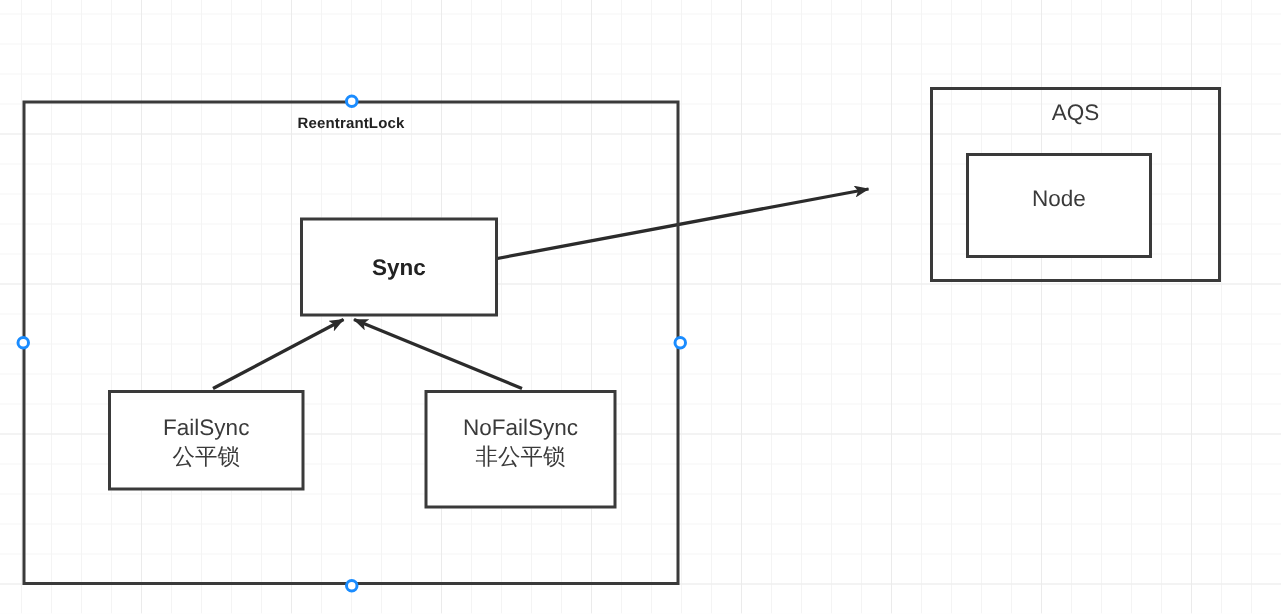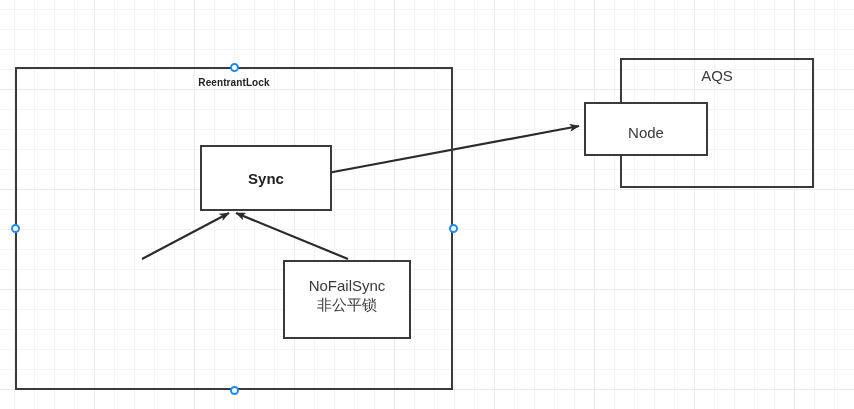--- a/index.html
+++ b/index.html
@@ -116,24 +116,24 @@
     height: 130px;
     margin-left: 39px;
   }
   #aqs-label {
     top: 6px;
     font-size: 15px;
   }
 
   
   #node-box {
-    left: 584px;
+    left: 644px;
     top: 102px;
     width: 124px;
-    height: 54px;
+    height: 70px;
   }
   #node-label {
     top: 19px;
     font-size: 15px;
   }
 
   
   .handle {
     position: absolute;
     width: 9px;
@@ -168,20 +168,24 @@
   </svg>
 
   <div class="node-box transparent-bg" id="reentrantlock-box">
     <div class="node-label" id="reentrantlock-label">ReentrantLock</div>
   </div>
 
   <div class="node-box" id="sync-box">
     <div class="node-label" id="sync-label">Sync</div>
   </div>
 
+  <div class="node-box" id="failsync-box">
+    <div class="node-label" id="failsync-label">FailSync
+公平锁</div>
+  </div>
 
   <div class="node-box" id="nofailsync-box">
     <div class="node-label" id="nofailsync-label">NoFailSync
 非公平锁</div>
   </div>
 
   <div class="node-box transparent-bg" id="aqs-box">
     <div class="node-label" id="aqs-label">AQS</div>
   </div>
 

